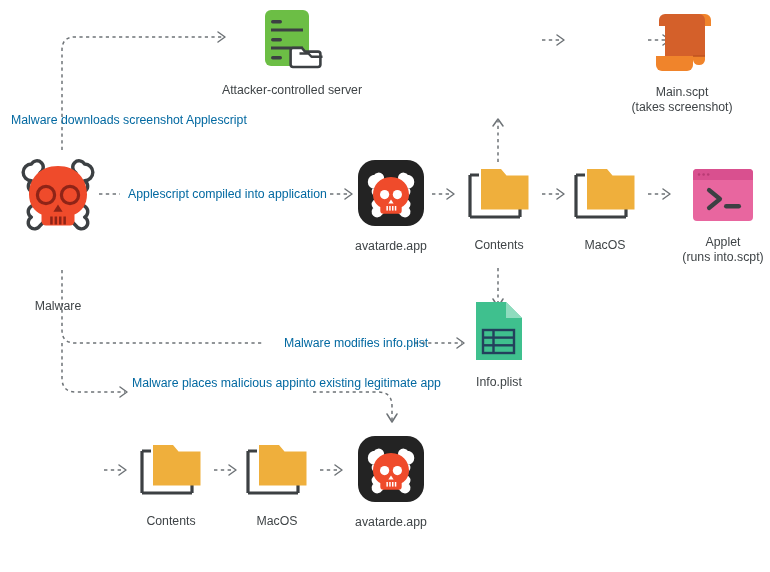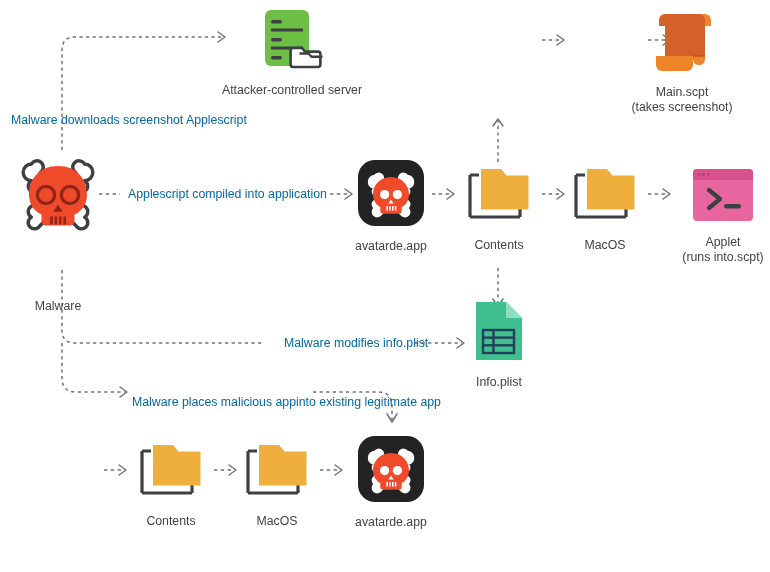--- a/index.html
+++ b/index.html
@@ -261,21 +261,21 @@
           <rect x="15" y="30" width="31" height="23"></rect>
           <line x1="15" y1="37.6" x2="46" y2="37.6"></line>
           <line x1="15" y1="45.3" x2="46" y2="45.3"></line>
           <line x1="25.5" y1="30" x2="25.5" y2="53"></line>
         </g>
       </svg>
     </span>
     <div class="caption">Info.plist</div>
   </div>
 
-  <div class="edge-label" style="left:132px; top:376px; width:180px;margin-top:19px;"><span>Malware places malicious app</span><span class="sub">into existing legitimate app</span></div>
+  <div class="edge-label" style="left:132px; top:376px; width:180px;"><span>Malware places malicious app</span><span class="sub">into existing legitimate app</span></div>
 
 
   <div class="node" style="left:132px; top:439px; width:78px;">
     <span class="icon-box">
       <svg width="70" height="62" viewBox="0 0 70 62">
         <path d="M6 12 h9 M6 12 v42 M6 54 h50 M56 54 v-9" fill="none" stroke="#3C4043" stroke-width="3.2" stroke-linecap="butt" stroke-linejoin="miter"></path>
         <path d="M17 6 h20 l5.5 6.5 h22 v34 h-47.5 z" fill="#EFAF3C"></path>
       </svg>
     </span>
     <div class="caption">Contents</div>

